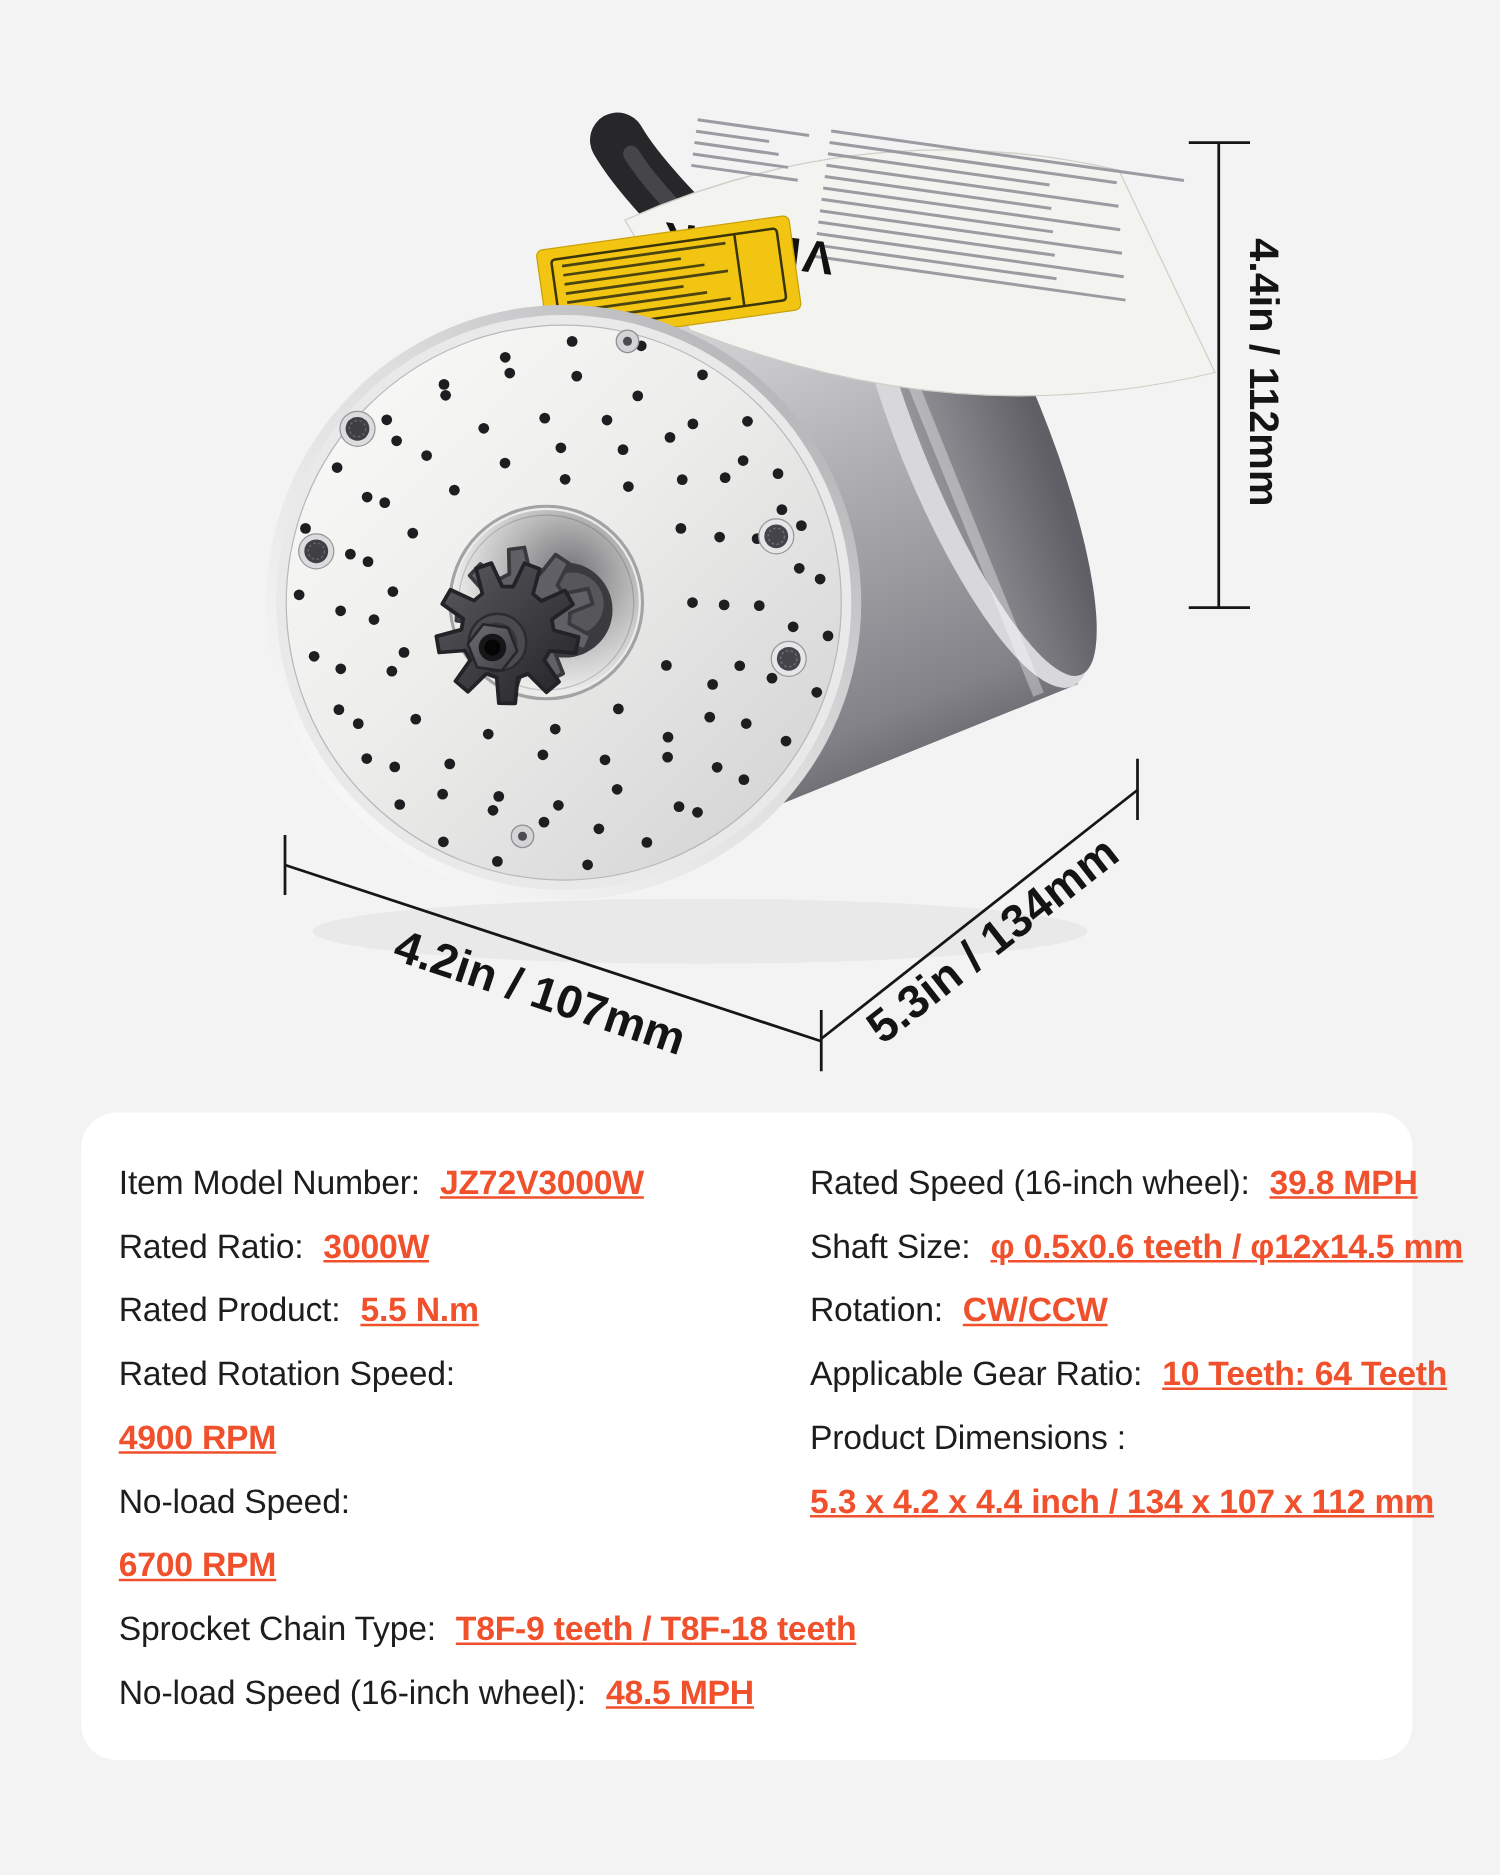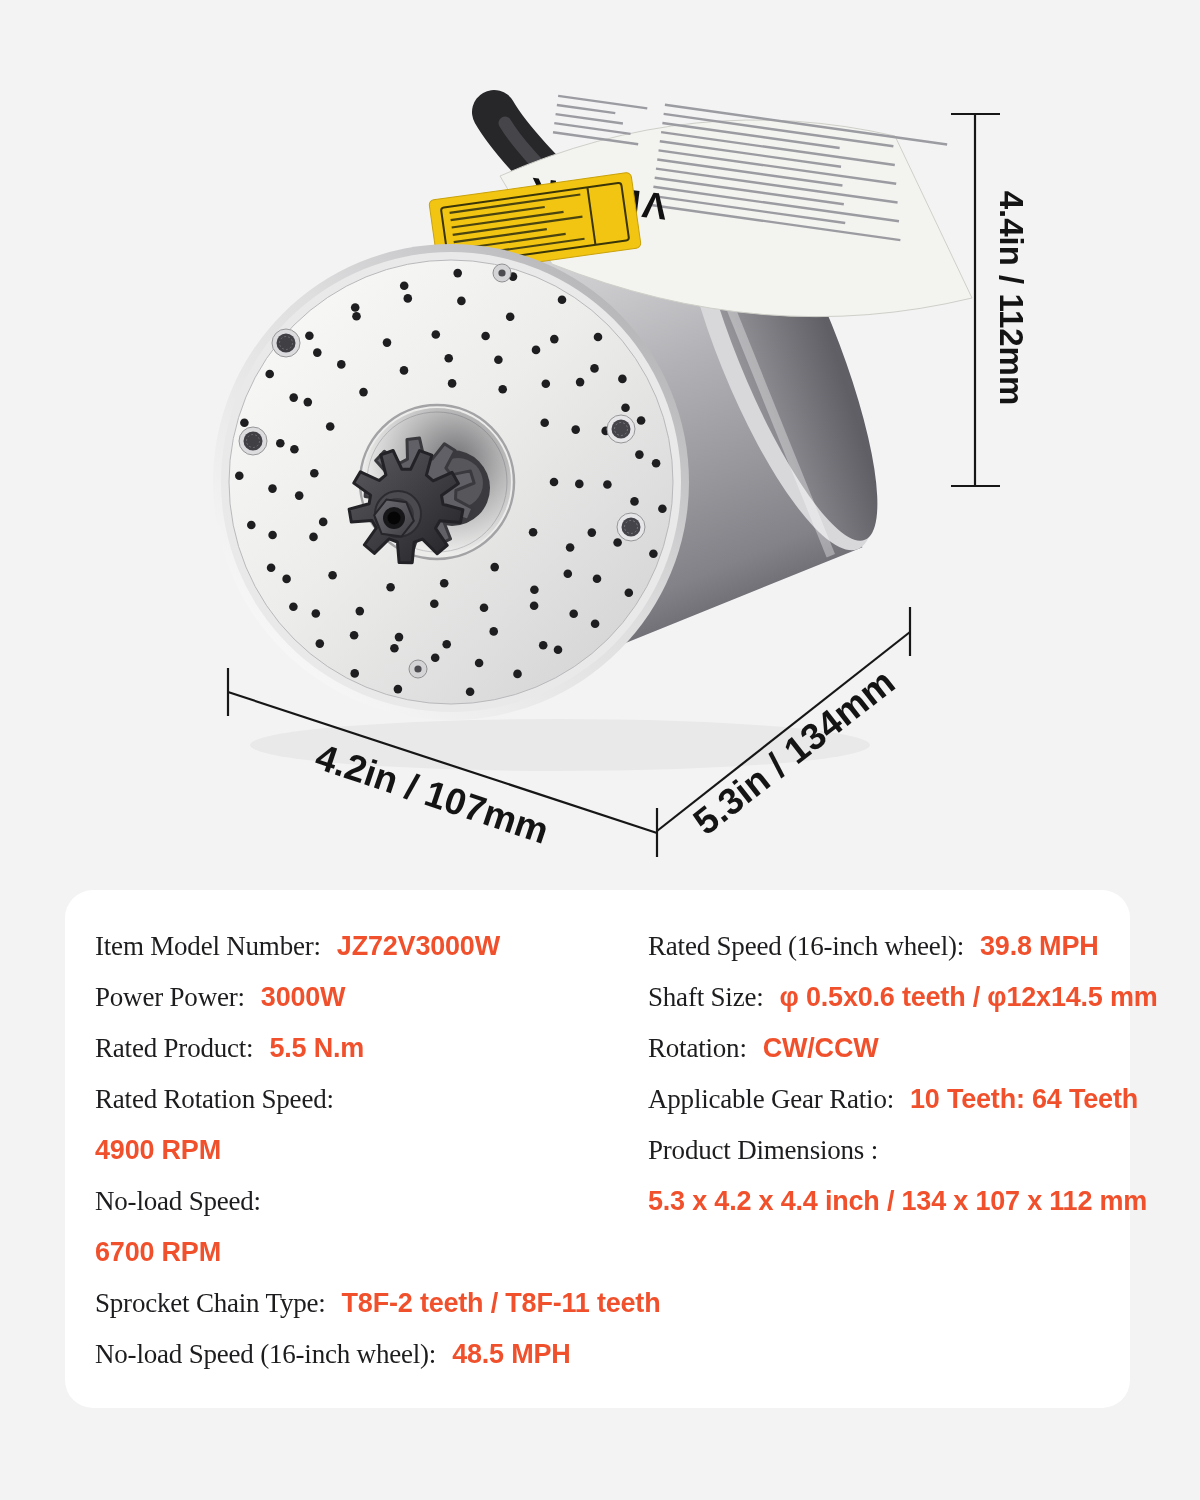--- a/index.html
+++ b/index.html
@@ -19,23 +19,23 @@
     padding:42px 20px 0 30px;
     display:flex;
   }
   .spec-col{display:flex;flex-direction:column;}
   .spec-col.left{width:553px;flex:0 0 553px;}
   .spec-col.right{flex:1;}
   .spec-row{
     font-size:27px;line-height:29px;margin-bottom:22px;
     white-space:nowrap;letter-spacing:-0.2px;
   }
-  .sl{color:#1d1d1f;font-family:Liberation Serif, serif;}
+  .sl{color:#1d1d1f;}
   .sl:not(:empty){margin-right:16px;}
-  .sv{color:var(--accent,#F0512C);font-weight:700;}
+  .sv{color:var(--accent,#F0512C);font-weight:700;text-decoration:underline;}
 
   .dim-text{font-weight:700;fill:#141414;}
 </style>
 </head>
 <body>
 
 <div class="photo-area">
 <svg width="1200" height="890" viewBox="0 0 1200 890">
   <defs>
     <linearGradient id="bodyGrad" x1="0" y1="0" x2="0" y2="1">
@@ -298,27 +298,27 @@
   </g>
   <text class="dim-text" x="1000" y="298" transform="rotate(90 1000 298)" text-anchor="middle" font-size="33">4.4in / 112mm</text>
   <text class="dim-text" x="430" y="806" transform="rotate(18.5 430 800)" text-anchor="middle" font-size="37">4.2in / 107mm</text>
   <text class="dim-text" x="798" y="763" transform="rotate(-38 798 757)" text-anchor="middle" font-size="37">5.3in / 134mm</text>
 </svg>
 </div>
 
 <div class="spec-card">
   <div class="spec-col left">
     <div class="spec-row"><span class="sl">Item Model Number:</span><span class="sv">JZ72V3000W</span></div>
-    <div class="spec-row"><span class="sl">Power Power:</span><span class="sv">3000W</span></div>
+    <div class="spec-row"><span class="sl">Rated Ratio:</span><span class="sv">3000W</span></div>
     <div class="spec-row"><span class="sl">Rated Product:</span><span class="sv">5.5 N.m</span></div>
     <div class="spec-row"><span class="sl">Rated Rotation Speed:</span><span class="sv"></span></div>
     <div class="spec-row"><span class="sl"></span><span class="sv">4900 RPM</span></div>
     <div class="spec-row"><span class="sl">No-load Speed:</span><span class="sv"></span></div>
     <div class="spec-row"><span class="sl"></span><span class="sv">6700 RPM</span></div>
-    <div class="spec-row"><span class="sl">Sprocket Chain Type:</span><span class="sv">T8F-2 teeth / T8F-11 teeth</span></div>
+    <div class="spec-row"><span class="sl">Sprocket Chain Type:</span><span class="sv">T8F-9 teeth / T8F-18 teeth</span></div>
     <div class="spec-row"><span class="sl">No-load Speed (16-inch wheel):</span><span class="sv">48.5 MPH</span></div>
   </div>
   <div class="spec-col right">
     <div class="spec-row"><span class="sl">Rated Speed (16-inch wheel):</span><span class="sv">39.8 MPH</span></div>
     <div class="spec-row"><span class="sl">Shaft Size:</span><span class="sv">φ 0.5x0.6 teeth / φ12x14.5 mm</span></div>
     <div class="spec-row"><span class="sl">Rotation:</span><span class="sv">CW/CCW</span></div>
     <div class="spec-row"><span class="sl">Applicable Gear Ratio:</span><span class="sv">10 Teeth: 64 Teeth</span></div>
     <div class="spec-row"><span class="sl">Product Dimensions :</span><span class="sv"></span></div>
     <div class="spec-row"><span class="sl"></span><span class="sv">5.3 x 4.2 x 4.4 inch / 134 x 107 x 112 mm</span></div>
   </div>

